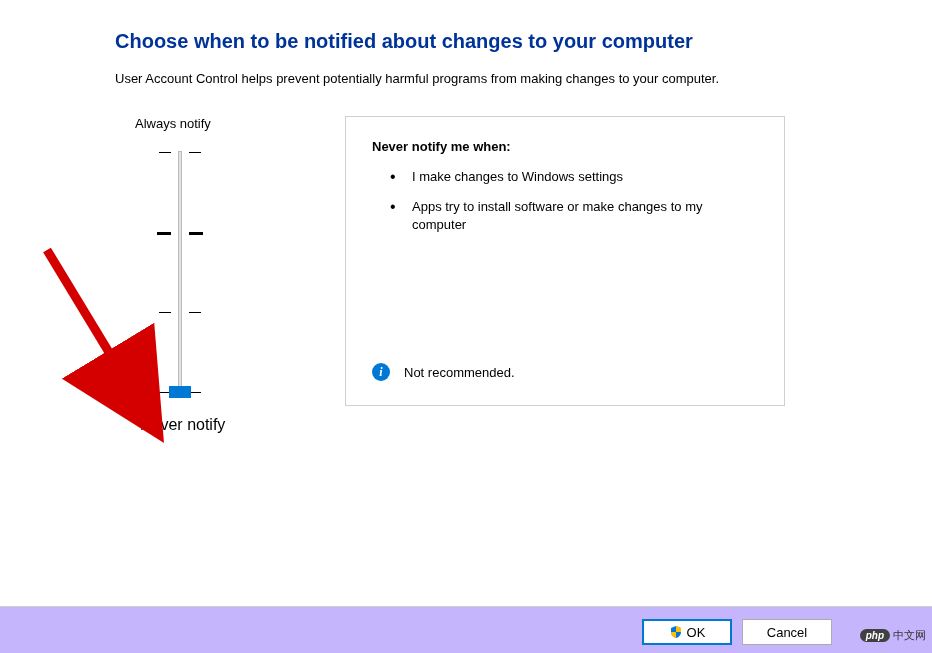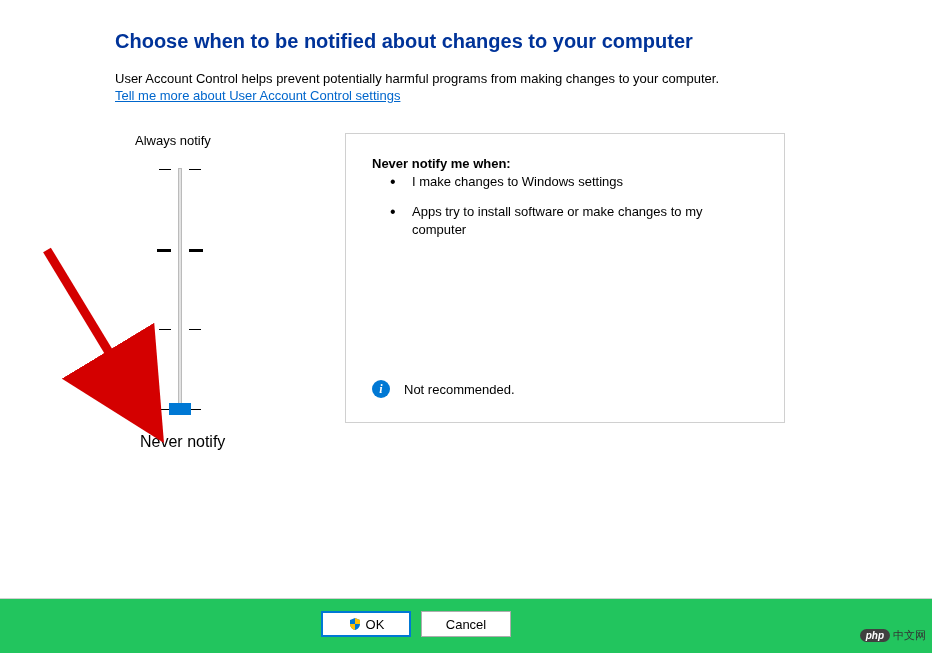--- a/index.html
+++ b/index.html
@@ -96,21 +96,21 @@
     .info-panel {
       border: 1px solid #d0d0d0;
       width: 440px;
       height: 290px;
       padding: 22px 26px;
       position: relative;
     }
     .info-heading {
       font-weight: 600;
       font-size: 13px;
-      margin-bottom: 2px;
+      margin-bottom: 14px;
     }
     .info-list {
       list-style: none;
       padding-left: 18px;
     }
     .info-list li {
       position: relative;
       padding-left: 22px;
       margin-bottom: 12px;
       font-size: 13px;
@@ -147,25 +147,25 @@
     }
     .footer-note-text {
       font-size: 13px;
     }
     .button-bar {
       position: absolute;
       bottom: 0;
       left: 0;
       right: 0;
       border-top: 1px solid #d0d0d0;
-      padding: 12px 100px 16px 0;
-      display: flex;
-      justify-content: center;
+      padding: 12px 100px 8px 0;
+      display: flex;
+      justify-content: flex-end;
       gap: 10px;
-      background: #22c55e;
+      background: #c4b5fd;
     }
     .btn {
       min-width: 90px;
       height: 26px;
       border: 1px solid #adadad;
       background: #fff;
       font-size: 13px;
       cursor: pointer;
       display: flex;
       align-items: center;
@@ -206,21 +206,20 @@
       font-size: 11px;
       color: #333;
     }
   </style>
 </head>
 <body>
 
 <div class="content">
   <h1 class="title">Choose when to be notified about changes to your computer</h1>
   <p class="subtitle">User Account Control helps prevent potentially harmful programs from making changes to your computer.</p>
-  <a class="link">Tell me more about User Account Control settings</a>
 
   <div class="main-area">
     <div class="slider-section">
       <div class="slider-label-top">Always notify</div>
       <div class="slider-track-wrap">
         <div class="slider-track">
           <div class="tick tick-left tick-0"></div>
           <div class="tick tick-right tick-0"></div>
           <div class="tick tick-left tick-1"></div>
           <div class="tick tick-right tick-1"></div>

